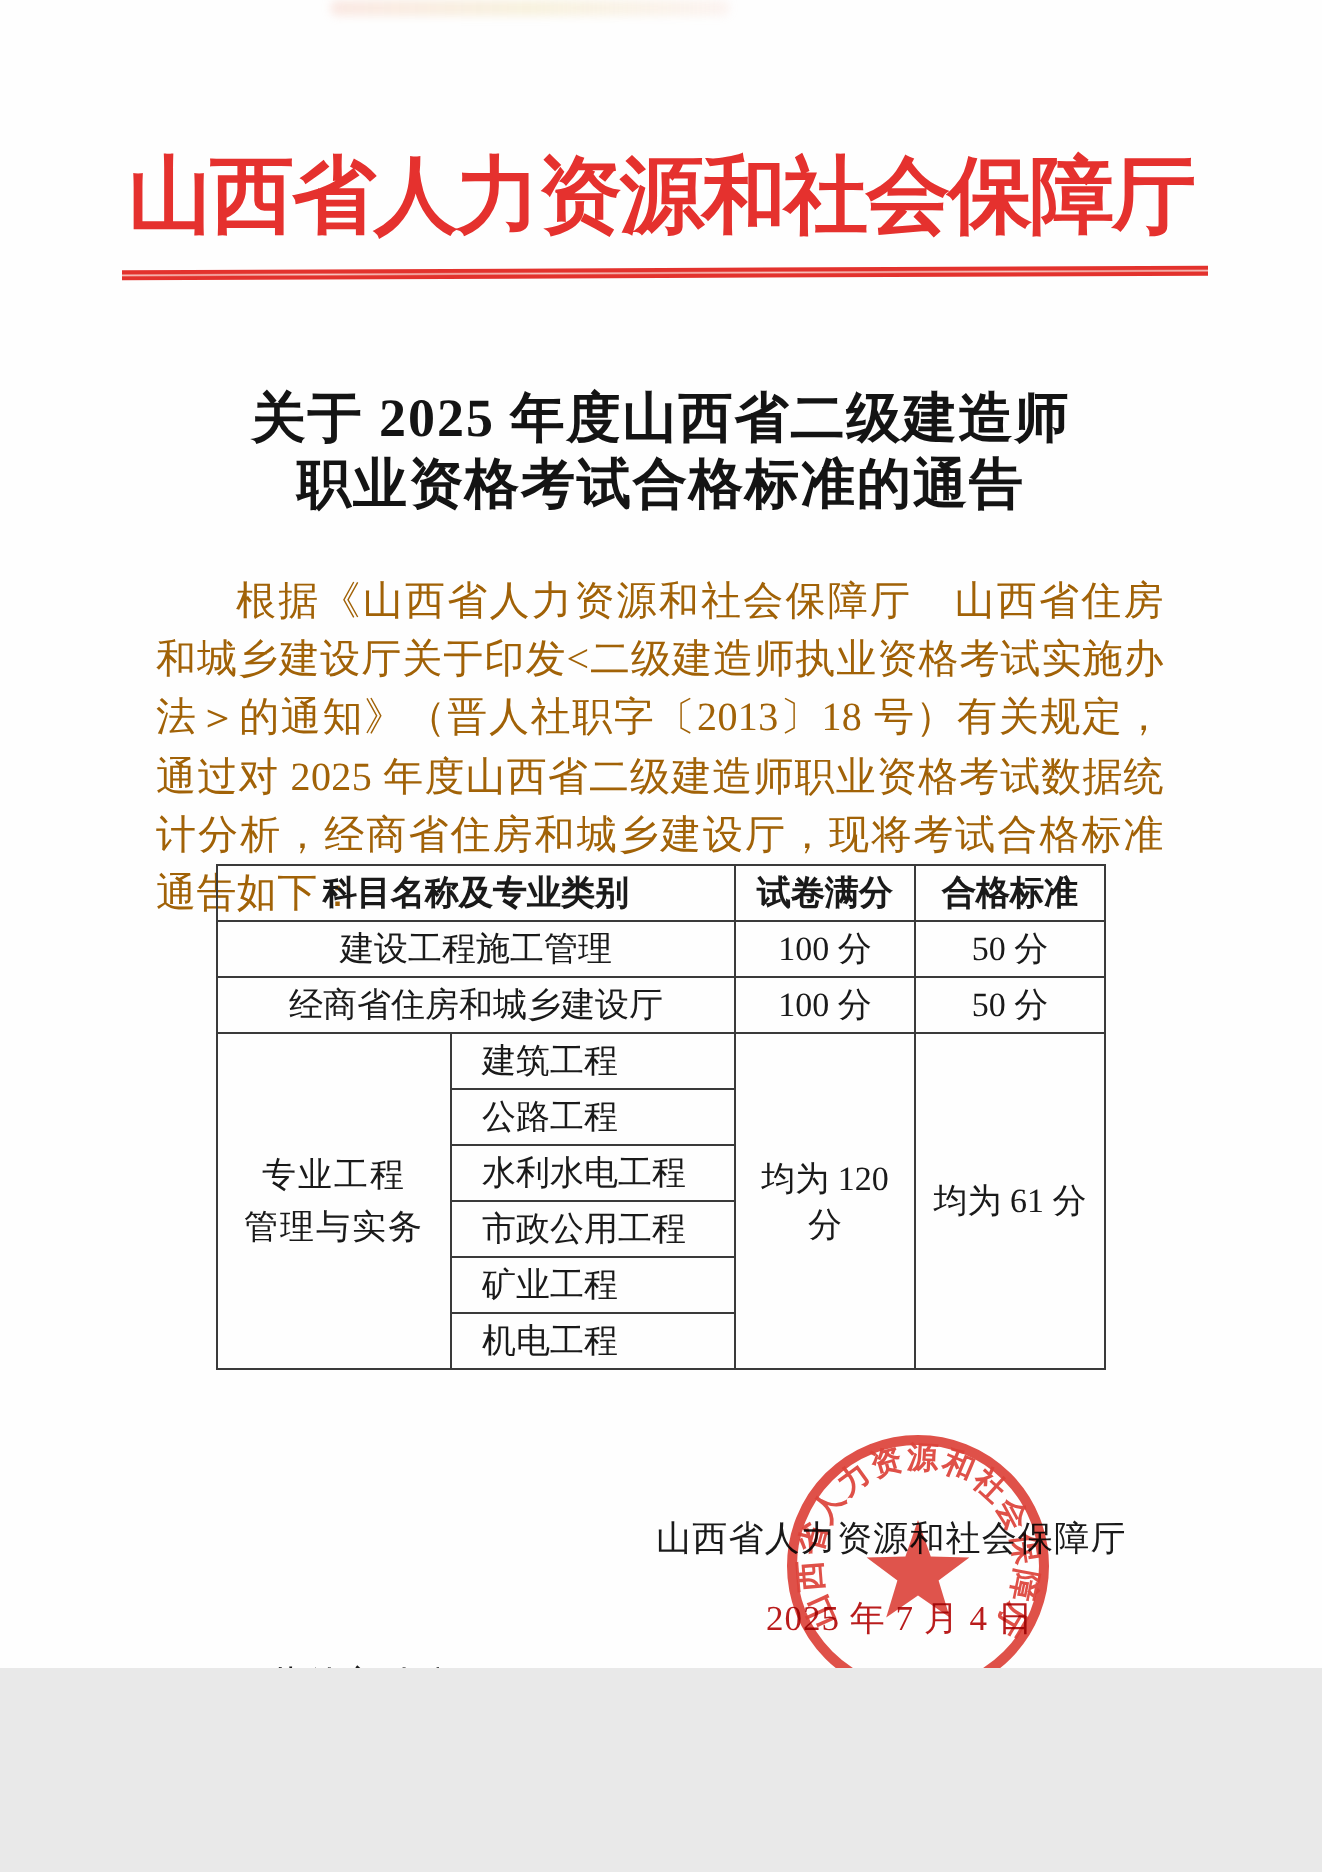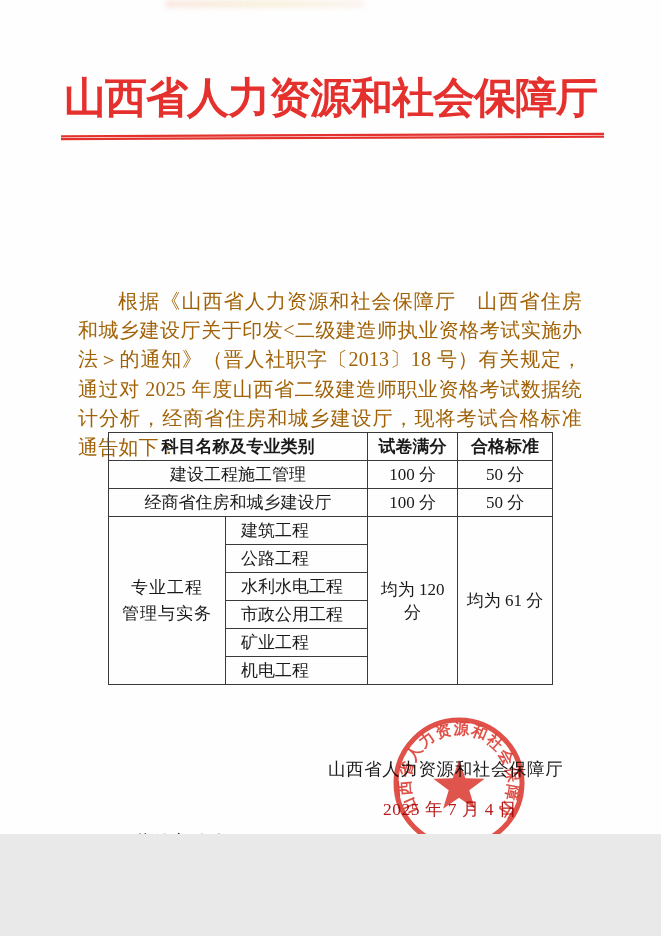--- a/index.html
+++ b/index.html
@@ -92,20 +92,24 @@
 <body>
 
 <div class="page">
 
   <div class="scan-artifact"></div>
 
   <div class="letterhead">山西省人力资源和社会保障厅</div>
 
   <div class="rule header-rule"></div>
 
+  <div class="doc-title">
+    <div>关于 2025 年度山西省二级建造师</div>
+    <div>职业资格考试合格标准的通告</div>
+  </div>
 
   <div class="body-par">根据《山西省人力资源和社会保障厅　山西省住房和城乡建设厅关于印发&lt;二级建造师执业资格考试实施办法＞的通知》（晋人社职字〔2013〕18 号）有关规定，通过对 2025 年度山西省二级建造师职业资格考试数据统计分析，经商省住房和城乡建设厅，现将考试合格标准通告如下：</div>
 
   <table class="score">
     <colgroup>
       <col style="width:117px">
         <col style="width:142px">
         <col style="width:90px">
         <col style="width:95px">
     </colgroup>

